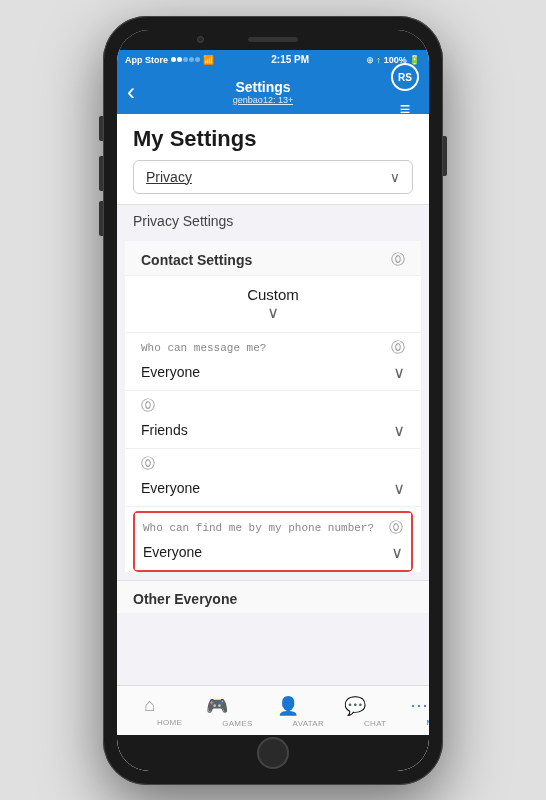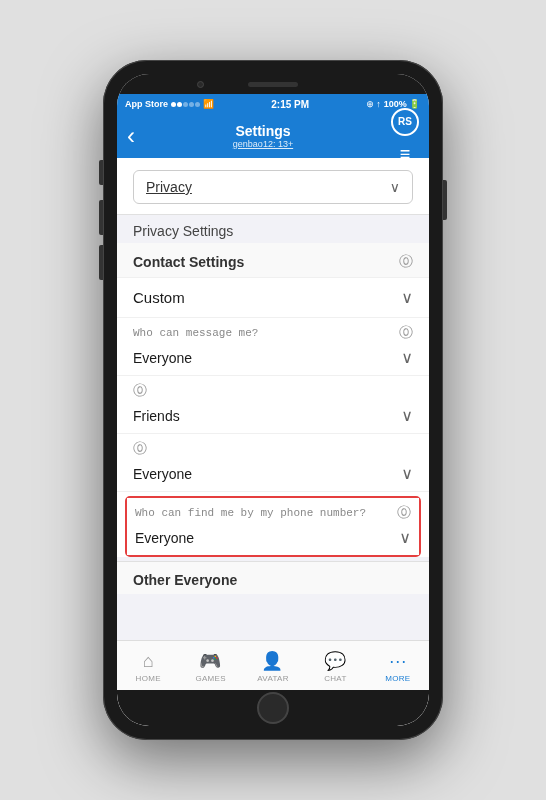--- a/index.html
+++ b/index.html
@@ -6,21 +6,21 @@
     body {
       background: #e0e0e0;
       display: flex;
       justify-content: center;
       align-items: center;
       min-height: 100vh;
       font-family: -apple-system, 'Helvetica Neue', Arial, sans-serif;
     }
     .phone-outer {
       width: 340px;
-      height: 680px;
+      height: 769px;
       background: #1a1a1a;
       border-radius: 44px;
       padding: 14px;
       box-shadow: 0 20px 60px rgba(0,0,0,0.5), inset 0 0 0 1px #444;
       position: relative;
     }
     .phone-inner {
       width: 100%;
       height: 100%;
       background: #fff;
@@ -155,21 +155,21 @@
       font-size: 14px;
       color: #333;
       text-decoration: underline;
     }
     .chevron {
       color: #666;
       font-size: 14px;
     }
     .settings-group {
       background: white;
-      margin: 0;
+      margin: 8px;
     }
     .settings-group-header {
       padding: 10px 16px 6px;
       display: flex;
       justify-content: space-between;
       align-items: center;
       border-bottom: 1px solid #f0f0f0;
       background: #f9f9f9;
     }
     .settings-group-title {
@@ -205,20 +205,21 @@
       font-size: 14px;
       color: #1a1a1a;
     }
     .contact-settings-dropdown {
       padding: 10px 16px;
       display: flex;
       justify-content: space-between;
       align-items: center;
       background: white;
       border-bottom: 1px solid #f0f0f0;
+      flex-direction: column;
     }
     .contact-settings-text {
       font-size: 15px;
       color: #1a1a1a;
     }
     .other-settings-header {
       padding: 10px 16px 6px;
       font-size: 14px;
       font-weight: 600;
       color: #333;
@@ -248,20 +249,21 @@
       color: #999;
     }
     .tab-icon.active {
       color: #1a7dd4;
     }
     .tab-label {
       font-size: 8px;
       color: #999;
       text-transform: uppercase;
       letter-spacing: 0.3px;
+      margin-left: 40px;
     }
     .tab-label.active {
       color: #1a7dd4;
     }
     
     .home-button-area {
       background: #1a1a1a;
       display: flex;
       justify-content: center;
       align-items: center;
@@ -370,20 +372,21 @@
         <div class="nav-icon">
           <span>RS</span>
         </div>
         <span class="nav-icon-list">≡</span>
       </div>
     </div>
 
     <div class="content">
 
       <div class="page-title-section">
+        <div class="page-title">My Settings</div>
         <div class="main-dropdown">
           <span class="main-dropdown-text">Privacy</span>
           <span class="chevron">∨</span>
         </div>
       </div>
 
       <div class="privacy-settings-label">Privacy Settings</div>
 
       <div class="settings-group">
         <div class="settings-group-header">

